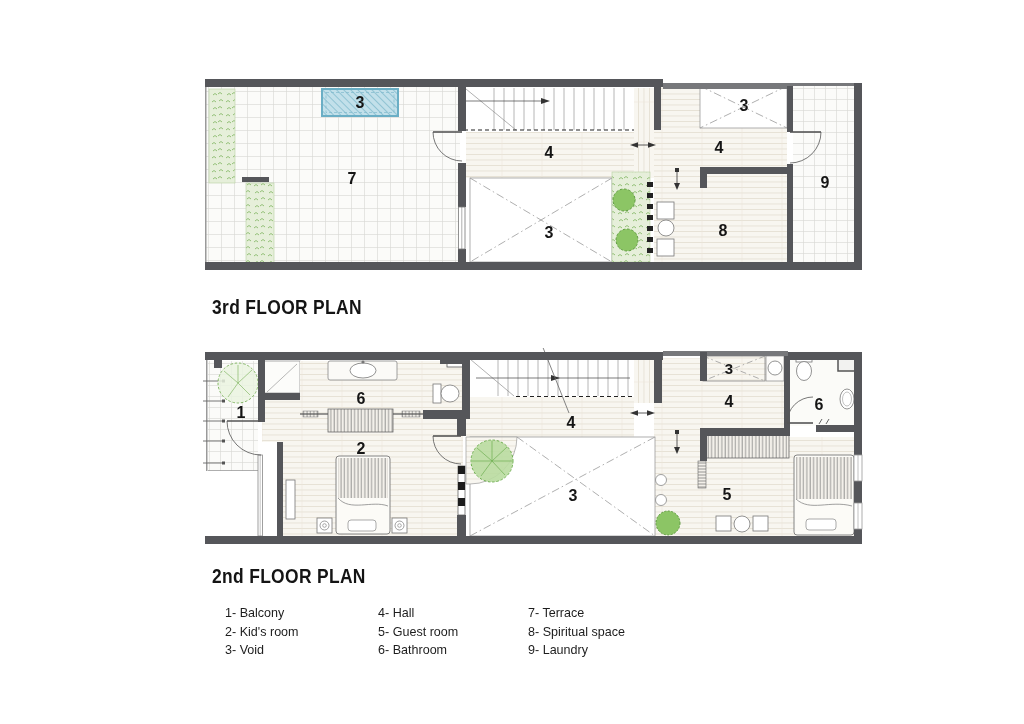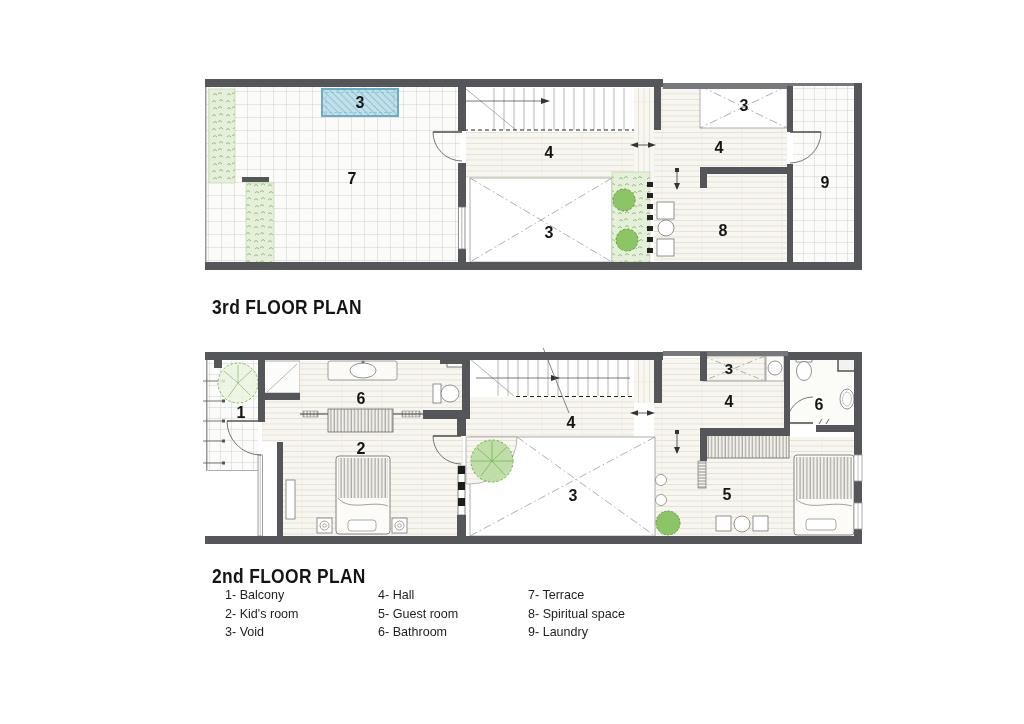--- a/index.html
+++ b/index.html
@@ -5,21 +5,21 @@
   html,body{margin:0;padding:0;background:#fff;}
   #sheet{position:relative;width:1024px;height:724px;background:#fff;overflow:hidden;
          font-family:"Liberation Sans",sans-serif;}
   .plan-svg{position:absolute;}
   #plan3-svg{left:203px;top:76px;}
   #plan2-svg{left:203px;top:348px;}
   .plan-title{position:absolute;font-weight:bold;font-size:20px;color:#141414;
               transform:scaleX(.87);transform-origin:left top;letter-spacing:.4px;white-space:nowrap;}
   #plan3-title{left:212px;top:296px;}
   #plan2-title{left:212px;top:565px;}
-  .legend{position:absolute;top:586px;left:0;width:904px;height:70px;}
+  .legend{position:absolute;top:604px;left:0;width:904px;height:70px;}
   .legend-col{position:absolute;top:0;font-size:13.5px;color:#1d1d1d;line-height:18.6px;
               transform:scaleX(.93);transform-origin:left top;white-space:nowrap;}
   .legend-col .li{display:block;}
   #legend-col-1{left:225px;} #legend-col-2{left:378px;} #legend-col-3{left:528px;}
   .rl{font-family:"Liberation Sans",sans-serif;font-weight:bold;font-size:16px;fill:#151515;text-anchor:middle;}
   .rl2{font-size:15px;}
 </style>
 </head>
 <body>
 

